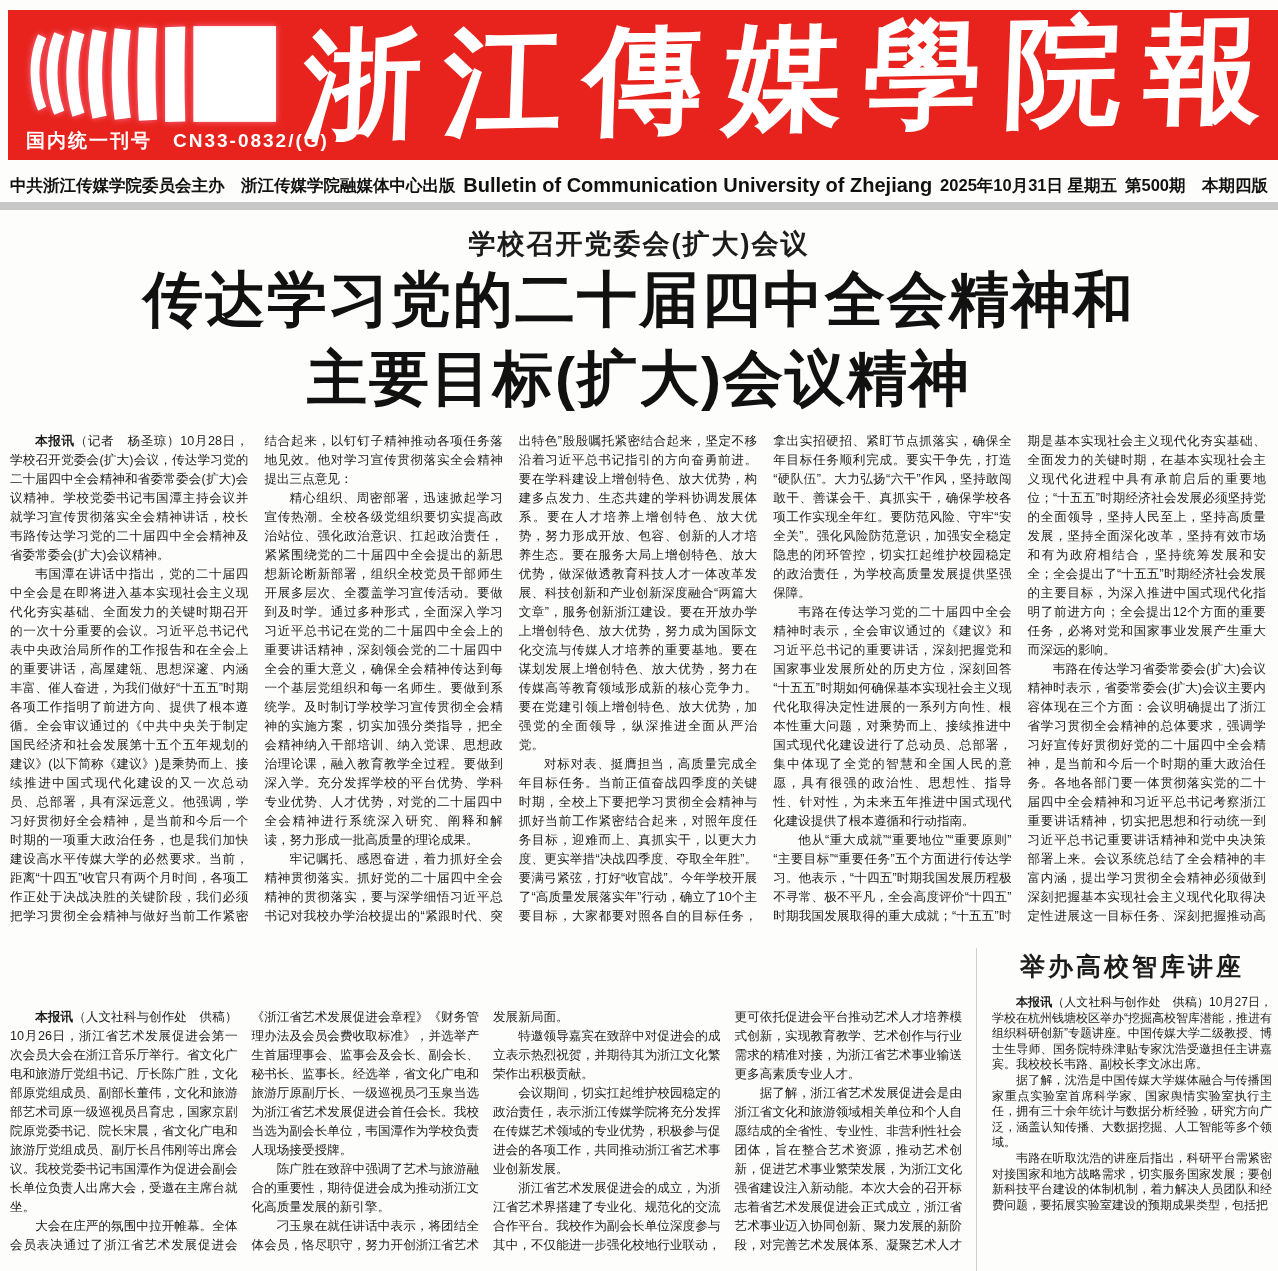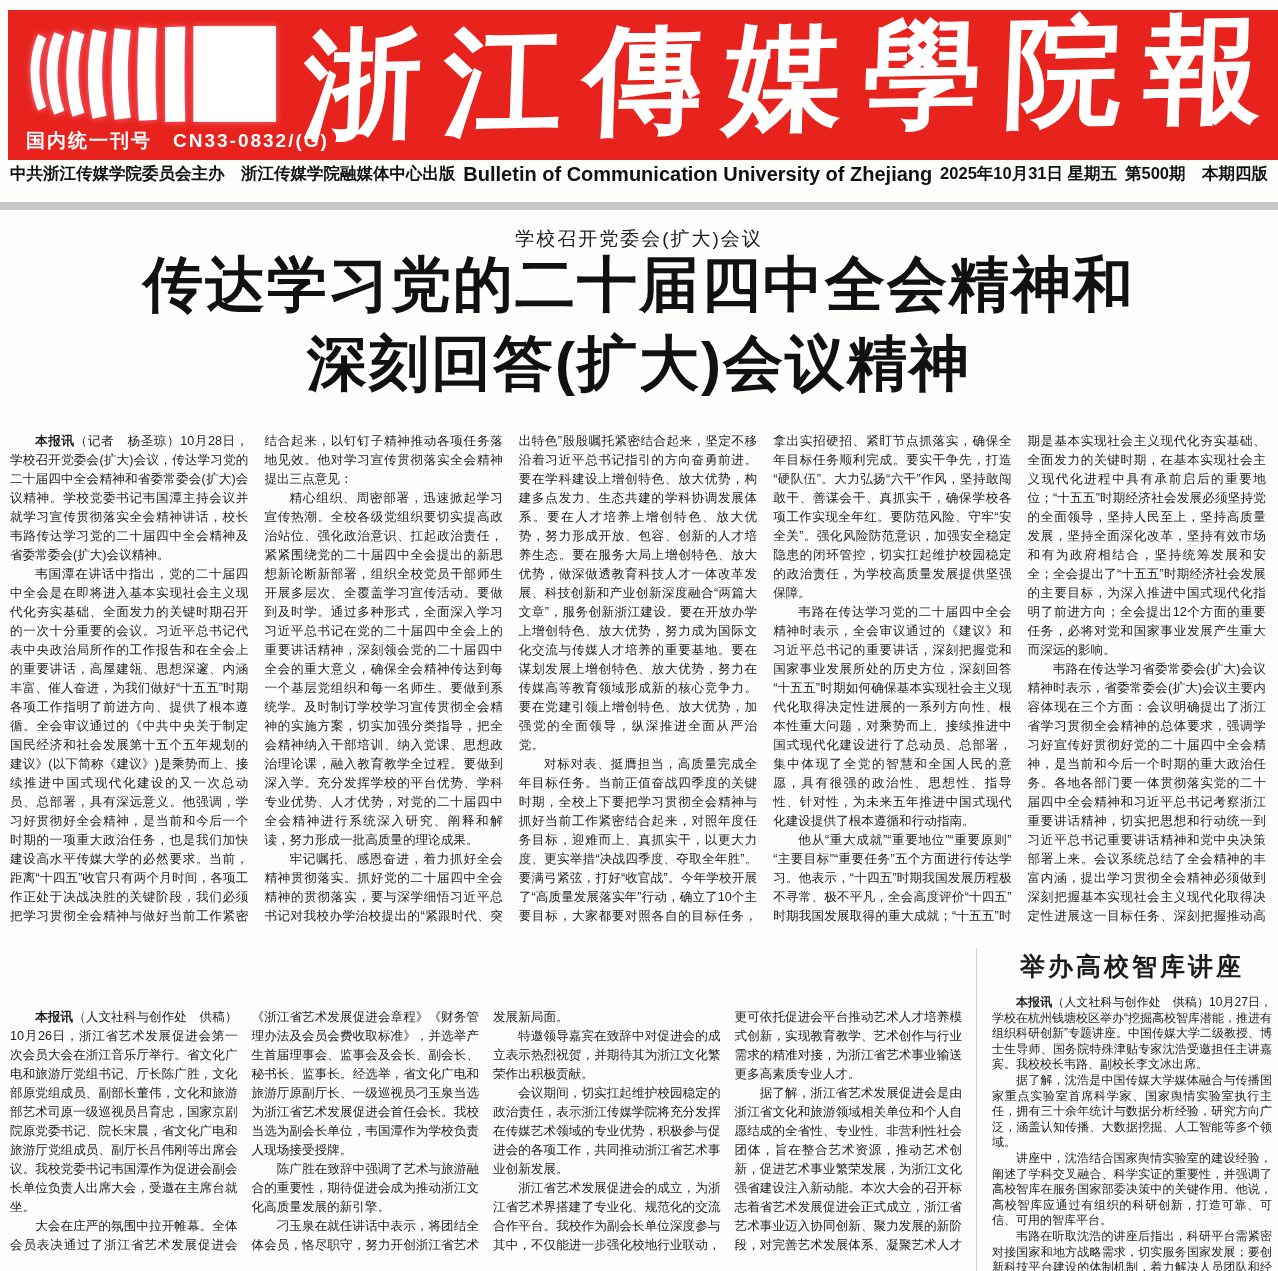--- a/index.html
+++ b/index.html
@@ -9,28 +9,28 @@
   .masthead{position:absolute;left:8px;top:10px;right:0;height:150px;overflow:hidden;}
   .logo{position:absolute;left:16px;top:16px;width:252px;height:96px;
         filter:drop-shadow(0 0 3px rgba(255,140,180,.75));}
   .issn{position:absolute;left:18px;bottom:6px;color:#ffffff;font-weight:bold;
         font-size:19px;letter-spacing:2px;white-space:nowrap;text-align:right;}
   .paper-title{position:absolute;left:296px;top:0;color:#ffffff;font-weight:bold;
         font-size:118px;line-height:150px;letter-spacing:22px;white-space:nowrap;
         transform:rotate(-1deg) skewX(-3deg);transform-origin:left center;}
   
   .info-bar{position:absolute;left:10px;right:10px;top:163px;height:34px;display:flex;
-        align-items:flex-start;justify-content:space-between;font-weight:bold;
+        align-items:flex-end;justify-content:space-between;font-weight:bold;
         font-size:16.5px;white-space:nowrap;color:#111;}
   .info-bar .en{font-size:20px;}
   .gray-bar{position:absolute;left:0;right:0;top:202px;height:8px;background:#c7c7c7;}
   
   .kicker{position:absolute;left:0;right:0;top:226px;text-align:center;
-        font-size:19px;font-weight:normal;letter-spacing:2px;}
-  .headline1{position:absolute;left:0;right:0;top:245px;text-align:center;
+        font-size:27px;font-weight:bold;letter-spacing:2px;}
+  .headline1{position:absolute;left:0;right:0;top:260px;text-align:center;
         font-weight:bold;font-size:60px;line-height:79px;letter-spacing:2px;color:#111;}
   .a1-body{position:absolute;left:10px;right:12px;top:432px;height:503px;
         column-count:5;column-gap:16px;column-fill:auto;overflow:hidden;
         font-size:12.6px;line-height:19px;text-align:justify;}
   .page p{margin:0;text-indent:2em;}
   .page p b{font-weight:bold;}
   
   .a2-head{position:absolute;left:8px;top:940px;width:960px;font-weight:bold;
         font-size:46px;letter-spacing:1px;white-space:nowrap;color:#111;}
   .a2-body{position:absolute;left:10px;top:1008px;width:952px;height:263px;
@@ -69,21 +69,21 @@
     <span>中共浙江传媒学院委员会主办　浙江传媒学院融媒体中心出版</span>
     <span class="en">Bulletin of Communication University of Zhejiang</span>
     <span>2025年10月31日 星期五</span>
     <span>第500期　本期四版</span>
   </div>
   <div class="gray-bar"></div>
 
   <div class="kicker">学校召开党委会(扩大)会议</div>
   <div class="headline1">
     <div>传达学习党的二十届四中全会精神和</div>
-    <div>深刻回答(扩大)会议精神</div>
+    <div>主要目标(扩大)会议精神</div>
   </div>
   <div class="a1-body">
       <p><b>本报讯</b>（记者　杨圣琼）10月28日，学校召开党委会(扩大)会议，传达学习党的二十届四中全会精神和省委常委会(扩大)会议精神。学校党委书记韦国潭主持会议并就学习宣传贯彻落实全会精神讲话，校长韦路传达学习党的二十届四中全会精神及省委常委会(扩大)会议精神。</p>
       <p>韦国潭在讲话中指出，党的二十届四中全会是在即将进入基本实现社会主义现代化夯实基础、全面发力的关键时期召开的一次十分重要的会议。习近平总书记代表中央政治局所作的工作报告和在全会上的重要讲话，高屋建瓴、思想深邃、内涵丰富、催人奋进，为我们做好“十五五”时期各项工作指明了前进方向、提供了根本遵循。全会审议通过的《中共中央关于制定国民经济和社会发展第十五个五年规划的建议》(以下简称《建议》)是乘势而上、接续推进中国式现代化建设的又一次总动员、总部署，具有深远意义。他强调，学习好贯彻好全会精神，是当前和今后一个时期的一项重大政治任务，也是我们加快建设高水平传媒大学的必然要求。当前，距离“十四五”收官只有两个月时间，各项工作正处于决战决胜的关键阶段，我们必须把学习贯彻全会精神与做好当前工作紧密结合起来，以钉钉子精神推动各项任务落地见效。他对学习宣传贯彻落实全会精神提出三点意见：</p>
       <p>精心组织、周密部署，迅速掀起学习宣传热潮。全校各级党组织要切实提高政治站位、强化政治意识、扛起政治责任，紧紧围绕党的二十届四中全会提出的新思想新论断新部署，组织全校党员干部师生开展多层次、全覆盖学习宣传活动。要做到及时学。通过多种形式，全面深入学习习近平总书记在党的二十届四中全会上的重要讲话精神，深刻领会党的二十届四中全会的重大意义，确保全会精神传达到每一个基层党组织和每一名师生。要做到系统学。及时制订学校学习宣传贯彻全会精神的实施方案，切实加强分类指导，把全会精神纳入干部培训、纳入党课、思想政治理论课，融入教育教学全过程。要做到深入学。充分发挥学校的平台优势、学科专业优势、人才优势，对党的二十届四中全会精神进行系统深入研究、阐释和解读，努力形成一批高质量的理论成果。</p>
       <p>牢记嘱托、感恩奋进，着力抓好全会精神贯彻落实。抓好党的二十届四中全会精神的贯彻落实，要与深学细悟习近平总书记对我校办学治校提出的“紧跟时代、突出特色”殷殷嘱托紧密结合起来，坚定不移沿着习近平总书记指引的方向奋勇前进。要在学科建设上增创特色、放大优势，构建多点发力、生态共建的学科协调发展体系。要在人才培养上增创特色、放大优势，努力形成开放、包容、创新的人才培养生态。要在服务大局上增创特色、放大优势，做深做透教育科技人才一体改革发展、科技创新和产业创新深度融合“两篇大文章”，服务创新浙江建设。要在开放办学上增创特色、放大优势，努力成为国际文化交流与传媒人才培养的重要基地。要在谋划发展上增创特色、放大优势，努力在传媒高等教育领域形成新的核心竞争力。要在党建引领上增创特色、放大优势，加强党的全面领导，纵深推进全面从严治党。</p>
       <p>对标对表、挺膺担当，高质量完成全年目标任务。当前正值奋战四季度的关键时期，全校上下要把学习贯彻全会精神与抓好当前工作紧密结合起来，对照年度任务目标，迎难而上、真抓实干，以更大力度、更实举措“决战四季度、夺取全年胜”。要满弓紧弦，打好“收官战”。今年学校开展了“高质量发展落实年”行动，确立了10个主要目标，大家都要对照各自的目标任务，拿出实招硬招、紧盯节点抓落实，确保全年目标任务顺利完成。要实干争先，打造“硬队伍”。大力弘扬“六干”作风，坚持敢闯敢干、善谋会干、真抓实干，确保学校各项工作实现全年红。要防范风险、守牢“安全关”。强化风险防范意识，加强安全稳定隐患的闭环管控，切实扛起维护校园稳定的政治责任，为学校高质量发展提供坚强保障。</p>
       <p>韦路在传达学习党的二十届四中全会精神时表示，全会审议通过的《建议》和习近平总书记的重要讲话，深刻把握党和国家事业发展所处的历史方位，深刻回答“十五五”时期如何确保基本实现社会主义现代化取得决定性进展的一系列方向性、根本性重大问题，对乘势而上、接续推进中国式现代化建设进行了总动员、总部署，集中体现了全党的智慧和全国人民的意愿，具有很强的政治性、思想性、指导性、针对性，为未来五年推进中国式现代化建设提供了根本遵循和行动指南。</p>
       <p>他从“重大成就”“重要地位”“重要原则”“主要目标”“重要任务”五个方面进行传达学习。他表示，“十四五”时期我国发展历程极不寻常、极不平凡，全会高度评价“十四五”时期我国发展取得的重大成就；“十五五”时期是基本实现社会主义现代化夯实基础、全面发力的关键时期，在基本实现社会主义现代化进程中具有承前启后的重要地位；“十五五”时期经济社会发展必须坚持党的全面领导，坚持人民至上，坚持高质量发展，坚持全面深化改革，坚持有效市场和有为政府相结合，坚持统筹发展和安全；全会提出了“十五五”时期经济社会发展的主要目标，为深入推进中国式现代化指明了前进方向；全会提出12个方面的重要任务，必将对党和国家事业发展产生重大而深远的影响。</p>
       <p>韦路在传达学习省委常委会(扩大)会议精神时表示，省委常委会(扩大)会议主要内容体现在三个方面：会议明确提出了浙江省学习贯彻全会精神的总体要求，强调学习好宣传好贯彻好党的二十届四中全会精神，是当前和今后一个时期的重大政治任务。各地各部门要一体贯彻落实党的二十届四中全会精神和习近平总书记考察浙江重要讲话精神，切实把思想和行动统一到习近平总书记重要讲话精神和党中央决策部署上来。会议系统总结了全会精神的丰富内涵，提出学习贯彻全会精神必须做到深刻把握基本实现社会主义现代化取得决定性进展这一目标任务、深刻把握推动高质量发展这一鲜明主题、深刻把握加快构建新发展格局这一战略之举等六个“深刻把握”。会议全面部署了浙江贯彻全会精神的工作重点，强调推进浙江省“十五五”经济社会发展，最重要的是要深刻把握习近平总书记赋予浙江省的使命任务，坚定不移沿着习近平总书记指引的方向奋勇前进。</p>
@@ -99,18 +99,17 @@
       <p>浙江省艺术发展促进会的成立，为浙江省艺术界搭建了专业化、规范化的交流合作平台。我校作为副会长单位深度参与其中，不仅能进一步强化校地行业联动，更可依托促进会平台推动艺术人才培养模式创新，实现教育教学、艺术创作与行业需求的精准对接，为浙江省艺术事业输送更多高素质专业人才。</p>
       <p>据了解，浙江省艺术发展促进会是由浙江省文化和旅游领域相关单位和个人自愿结成的全省性、专业性、非营利性社会团体，旨在整合艺术资源，推动艺术创新，促进艺术事业繁荣发展，为浙江文化强省建设注入新动能。本次大会的召开标志着省艺术发展促进会正式成立，浙江省艺术事业迈入协同创新、聚力发展的新阶段，对完善艺术发展体系、凝聚艺术人才力量具有重要意义。随着促进会各项工作逐步推进，必将为浙江文化强省建设增添更强活力，助力浙江在全国艺术领域树立特色发展标杆。</p>
     </div>
 
   <div class="divider-v"></div>
   <div class="a3">
     <div class="a3-title">举办高校智库讲座</div>
     <div class="a3-body">
         <p><b>本报讯</b>（人文社科与创作处　供稿）10月27日，学校在杭州钱塘校区举办“挖掘高校智库潜能，推进有组织科研创新”专题讲座。中国传媒大学二级教授、博士生导师、国务院特殊津贴专家沈浩受邀担任主讲嘉宾。我校校长韦路、副校长李文冰出席。</p>
         <p>据了解，沈浩是中国传媒大学媒体融合与传播国家重点实验室首席科学家、国家舆情实验室执行主任，拥有三十余年统计与数据分析经验，研究方向广泛，涵盖认知传播、大数据挖掘、人工智能等多个领域。</p>
-        <p>讲座中，沈浩结合国家舆情实验室的建设经验，阐述了学科交叉融合、科学实证的重要性，并强调了高校智库在服务国家部委决策中的关键作用。他说，高校智库应通过有组织的科研创新，打造可靠、可信、可用的智库平台。</p>
         <p>韦路在听取沈浩的讲座后指出，科研平台需紧密对接国家和地方战略需求，切实服务国家发展；要创新科技平台建设的体制机制，着力解决人员团队和经费问题，要拓展实验室建设的预期成果类型，包括把</p>
       </div>
   </div>
 
 </div>
 
 </body></html>

